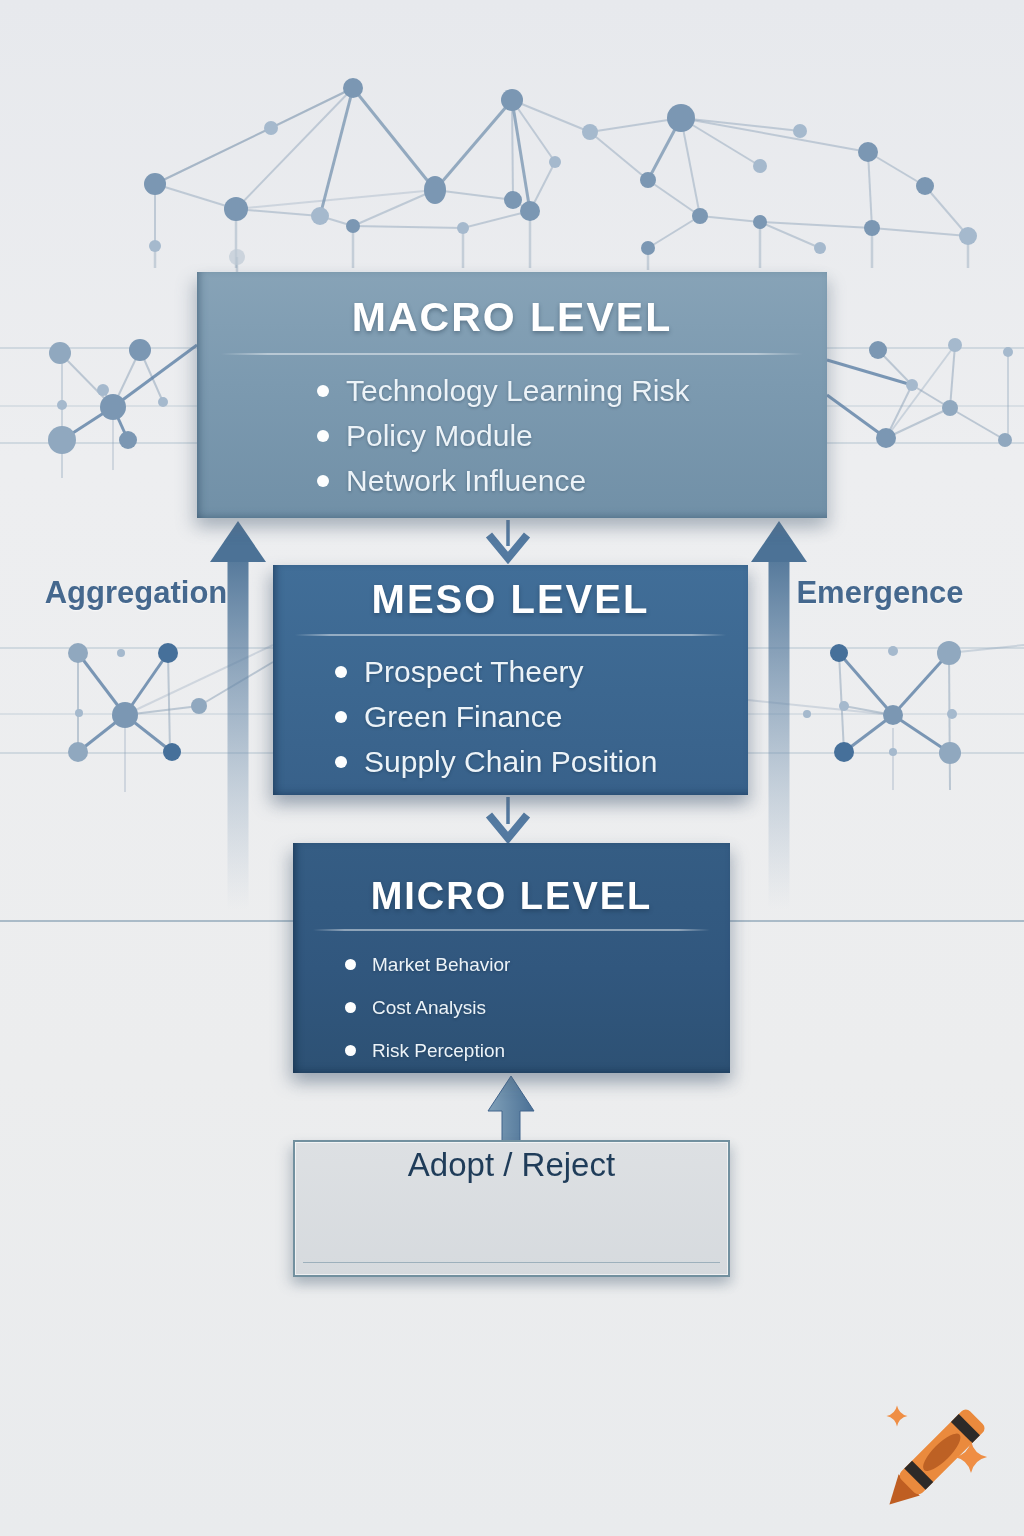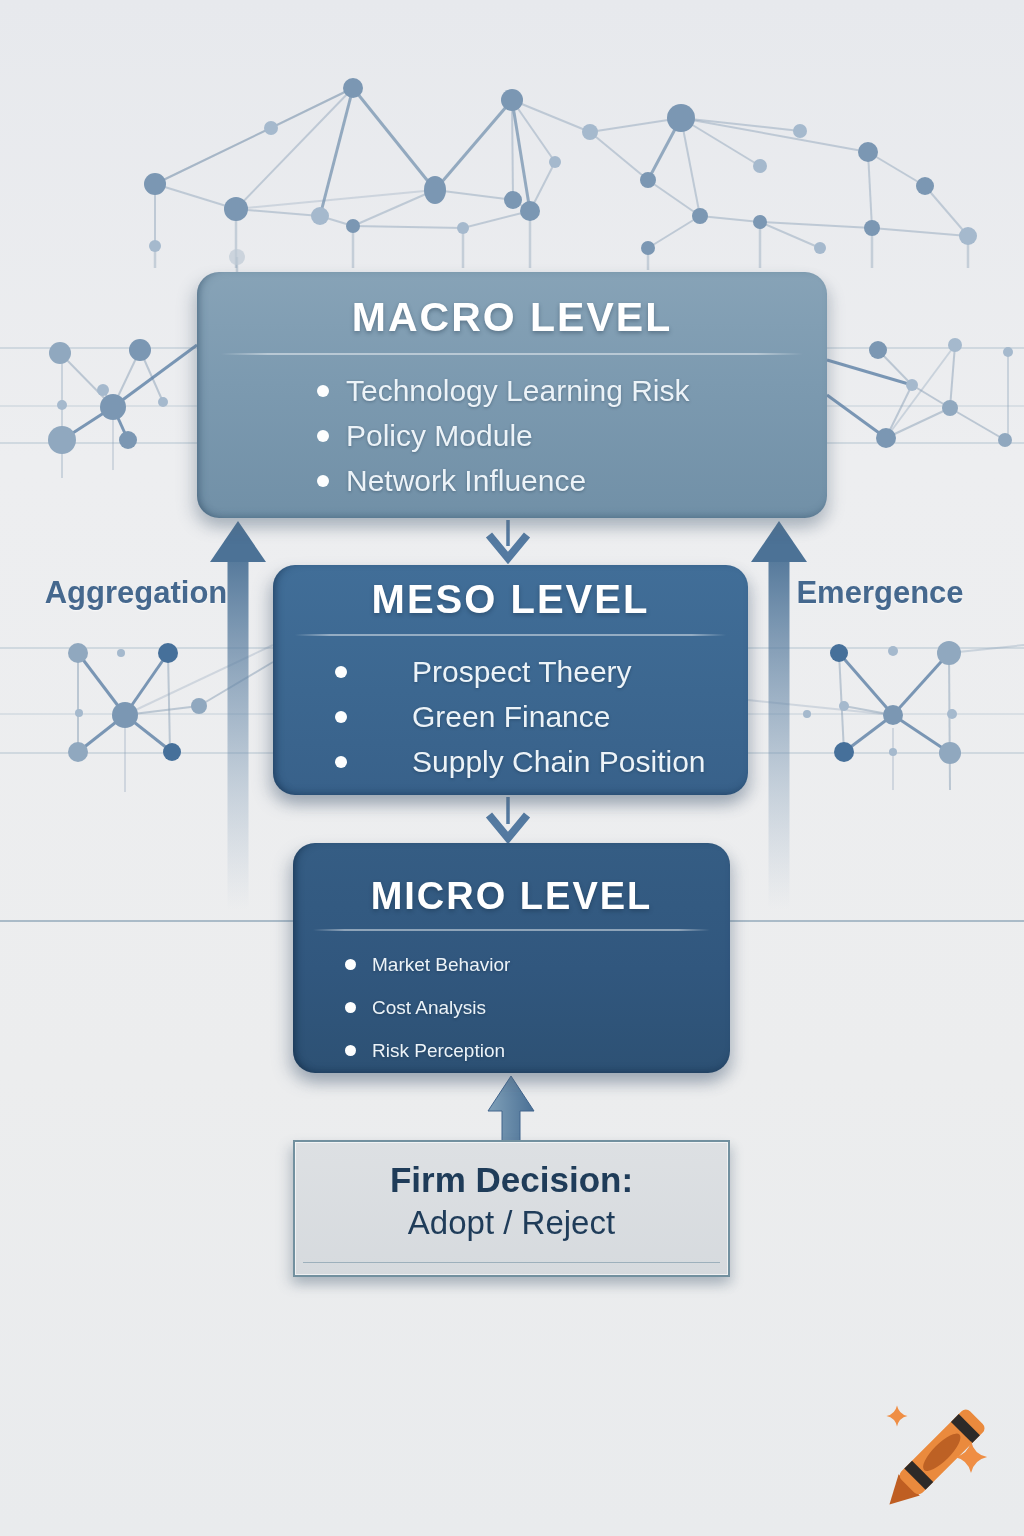--- a/index.html
+++ b/index.html
@@ -3,21 +3,21 @@
 <meta charset="utf-8">
 <style>
   html,body{margin:0;padding:0;background:#dfe2e5;}
   .stage{
     position:relative;width:1024px;height:1536px;overflow:hidden;
     background:linear-gradient(180deg,#e7e9ed 0%,#edeef0 30%,#ecedee 70%,#e9ebed 100%);
     font-family:"Liberation Sans",sans-serif;
   }
   svg.bg{position:absolute;left:0;top:0;}
 
-  .level{position:absolute;color:#fff;border-radius:22px;}
+  .level{position:absolute;color:#fff;}
   .level h2{
     margin:0;text-align:center;font-weight:bold;color:#fff;
     text-shadow:0 2px 4px rgba(15,35,55,.35);letter-spacing:2px;
   }
   .level .divider{
     height:2px;
     background:linear-gradient(90deg,rgba(255,255,255,0) 0%,rgba(255,255,255,.45) 8%,rgba(255,255,255,.45) 92%,rgba(255,255,255,0) 100%);
   }
   .level ul{list-style:none;margin:0;padding:0;}
   .level li{display:flex;align-items:center;color:#ecf3f8;text-shadow:0 1px 3px rgba(15,35,55,.35);}
@@ -35,21 +35,21 @@
   .macro .dot{width:12px;height:12px;margin-right:17px;}
 
   .meso{
     left:273px;top:565px;width:475px;height:230px;
     background:linear-gradient(180deg,#416e98 0%,#3c6790 55%,#38618a 100%);
     box-shadow:inset 6px 0 8px -4px rgba(18,45,75,.6), inset 0 -6px 8px -5px rgba(18,45,75,.4),
                -5px 9px 16px rgba(80,100,122,.35), 5px 9px 14px rgba(80,100,122,.25);
   }
   .meso h2{padding-top:12px;font-size:40px;}
   .meso .divider{margin:12px 22px 13px;}
-  .meso li{font-size:30px;height:45px;padding-left:62px;gap:48px;}
+  .meso li{font-size:30px;height:45px;padding-left:62px;}
   .meso .dot{width:12px;height:12px;margin-right:17px;}
 
   .micro{
     left:293px;top:843px;width:437px;height:230px;
     background:linear-gradient(180deg,#355d84 0%,#31577e 55%,#2d5174 100%);
     box-shadow:inset 6px 0 8px -4px rgba(14,38,64,.6), inset 0 -6px 8px -5px rgba(14,38,64,.4),
                -5px 9px 16px rgba(80,100,122,.35), 5px 9px 14px rgba(80,100,122,.25);
   }
   .micro h2{padding-top:32px;font-size:38px;}
   .micro .divider{margin:11px 20px 12px;}
@@ -388,18 +388,17 @@
         <span class="dot"></span>
         <span>Risk Perception</span>
       </li>
     </ul>
   </section>
 
   <div class="flow-label left">Aggregation</div>
   <div class="flow-label right">Emergence</div>
 
   <section class="decision">
-    <div class="d-title">Firm Decision:</div>
     <div class="d-sub">Adopt / Reject</div>
     <div class="inner-line"></div>
   </section>
 
 </div>
 
 </body></html>

